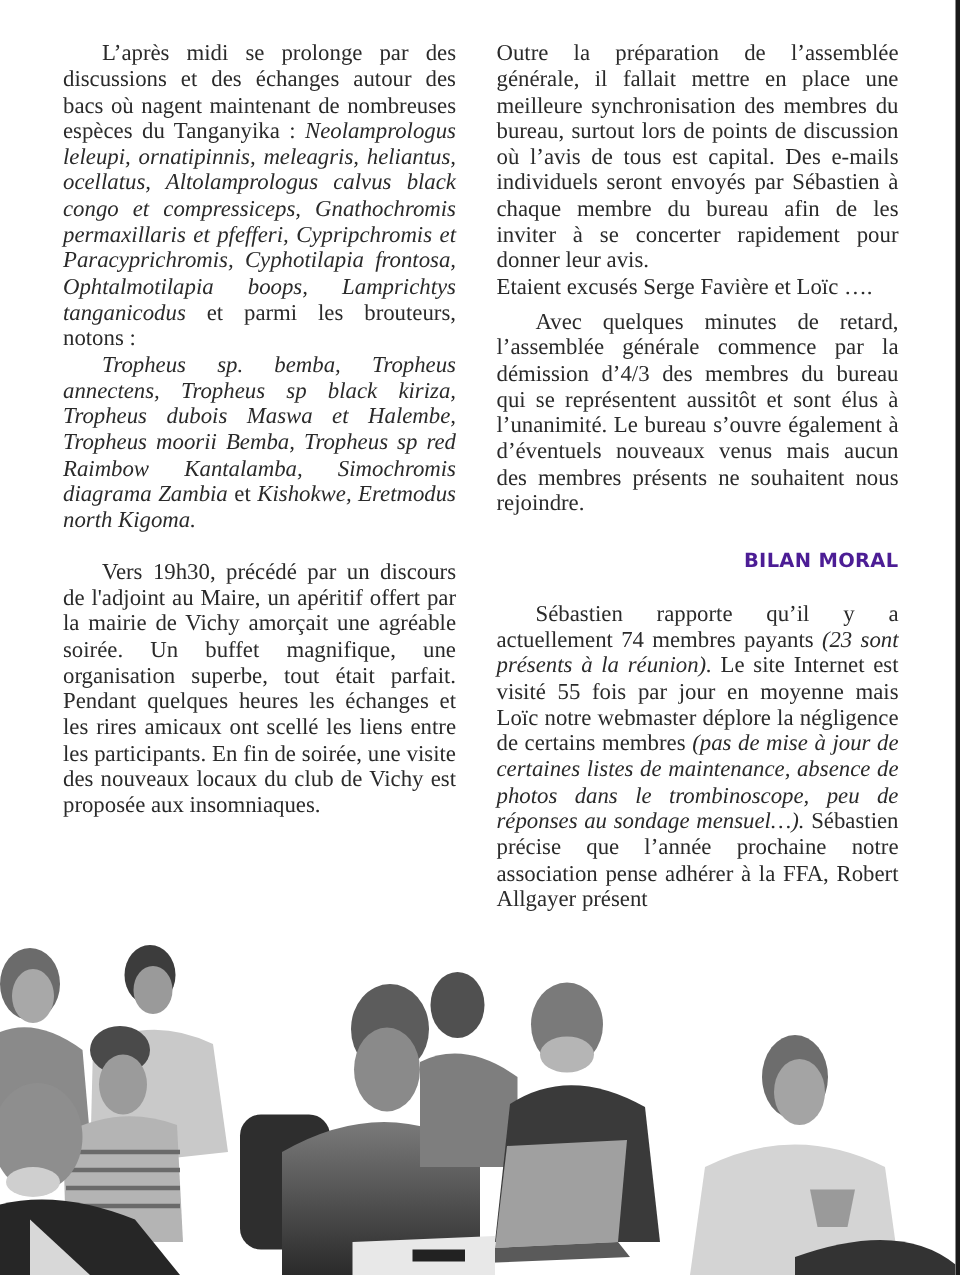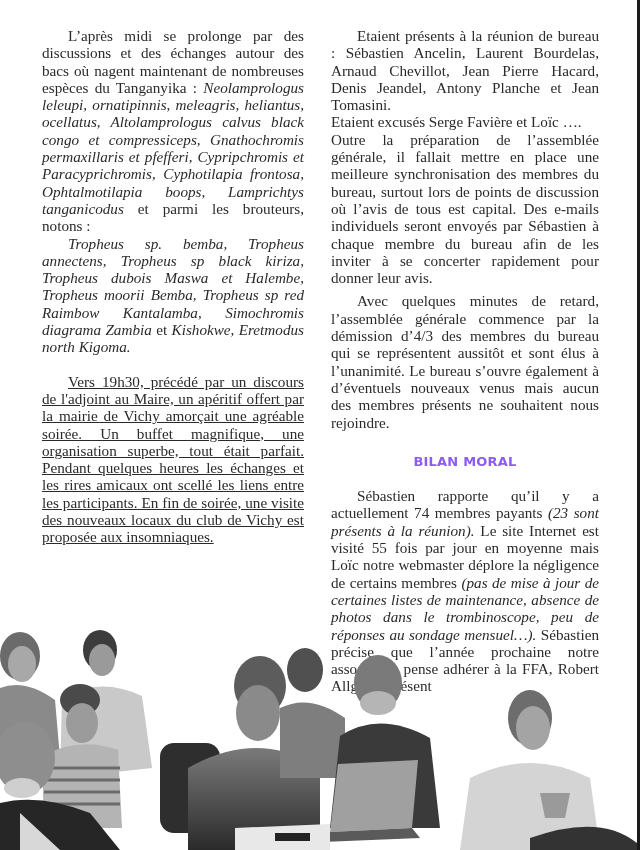--- a/index.html
+++ b/index.html
@@ -8,43 +8,42 @@
     background: #ffffff; position: relative;
     font-family: "Liberation Serif", "DejaVu Serif", serif;
     color: #2a2a2a;
   }
   .edge-rule { position: absolute; right: 0; top: 0; width: 3px; height: 850px; background: #1a1a1a; }
   .col { position: absolute; top: 27px; font-size: 15.2px; line-height: 17.3px; text-align: justify; }
   .col-left { left: 42px; width: 262px; }
   .col-right { left: 331px; width: 268px; }
   .col p { margin: 0; }
   .indent { text-indent: 26px; }
-  .gap { margin-top: 17px !important; text-decoration: underline; }
+  .gap { margin-top: 17px !important; }
   i { font-style: italic; }
   .heading {
-    text-align: center; font-family: "DejaVu Sans", sans-serif; font-weight: bold;
-    font-size: 13px; letter-spacing: 0.2px; margin: 22px 0 17px 0; color: #8b5cf6;
+    text-align: right; font-family: "DejaVu Sans", sans-serif; font-weight: bold;
+    font-size: 13px; letter-spacing: 0.2px; margin: 22px 0 17px 0; color: #4c1d95;
   }
   .photo { position: absolute; left: 0; top: 628px; width: 637px; height: 222px; }
 </style>
 </head>
 <body>
 
 <div class="edge-rule"></div>
 
 <div class="col col-left">
   <p class="indent"><span>L’après midi se prolonge par des discussions et des échanges autour des bacs où nagent maintenant de nombreuses espèces du Tanganyika : </span><i>Neolamprologus leleupi, ornatipinnis, meleagris, heliantus, ocellatus, Altolamprologus calvus black congo et compressiceps, Gnathochromis permaxillaris et pfefferi, Cypripchromis et Paracyprichromis, Cyphotilapia frontosa, Ophtalmotilapia boops, Lamprichtys tanganicodus</i><span> et parmi les brouteurs, notons :</span></p>
   <p class="indent"><i>Tropheus sp. bemba, Tropheus annectens, Tropheus sp black kiriza, Tropheus dubois Maswa et Halembe, Tropheus moorii Bemba, Tropheus sp red Raimbow Kantalamba, Simochromis diagrama Zambia</i><span> et </span><i>Kishokwe, Eretmodus north Kigoma.</i></p>
   <p class="indent gap">Vers 19h30, précédé par un discours de l'adjoint au Maire, un apéritif offert par la mairie de Vichy amorçait une agréable soirée. Un buffet magnifique, une organisation superbe, tout était parfait. Pendant quelques heures les échanges et les rires amicaux ont scellé les liens entre les participants. En fin de soirée, une visite des nouveaux locaux du club de Vichy est proposée aux insomniaques.</p>
 </div>
 
 <div class="col col-right">
-  <p class="indent">Etaient présents à la réunion de bureau : Sébastien Ancelin, Laurent Bourdelas, Arnaud Chevillot, Jean Pierre Hacard, Denis Jeandel, Antony Planche et Jean Tomasini.</p>
+  <p>Outre la préparation de l’assemblée générale, il fallait mettre en place une meilleure synchronisation des membres du bureau, surtout lors de points de discussion où l’avis de tous est capital. Des e-mails individuels seront envoyés par Sébastien à chaque membre du bureau afin de les inviter à se concerter rapidement pour donner leur avis.</p>
   <p>Etaient excusés Serge Favière et Loïc ….</p>
-  <p>Outre la préparation de l’assemblée générale, il fallait mettre en place une meilleure synchronisation des membres du bureau, surtout lors de points de discussion où l’avis de tous est capital. Des e-mails individuels seront envoyés par Sébastien à chaque membre du bureau afin de les inviter à se concerter rapidement pour donner leur avis.</p>
   <p class="indent" style="margin-top:6px">Avec quelques minutes de retard, l’assemblée générale commence par la démission d’4/3 des membres du bureau qui se représentent aussitôt et sont élus à l’unanimité. Le bureau s’ouvre également à d’éventuels nouveaux venus mais aucun des membres présents ne souhaitent nous rejoindre.</p>
   <div class="heading">BILAN MORAL</div>
   <p class="indent"><span>Sébastien rapporte qu’il y a actuellement 74 membres payants </span><i>(23 sont présents à la réunion).</i><span> Le site Internet est visité 55 fois par jour en moyenne mais Loïc notre webmaster déplore la négligence de certains membres </span><i>(pas de mise à jour de certaines listes de maintenance, absence de photos dans le trombinoscope, peu de réponses au sondage mensuel…).</i><span> Sébastien précise que l’année prochaine notre association pense adhérer à la FFA, Robert Allgayer présent</span></p>
 </div>
 
 <svg class="photo" viewBox="0 0 637 222" preserveAspectRatio="none">
   <defs>
     <linearGradient id="g1" x1="0" y1="0" x2="0" y2="1">
       <stop offset="0" stop-color="#7a7a7a"></stop>
         <stop offset="1" stop-color="#2a2a2a"></stop>

